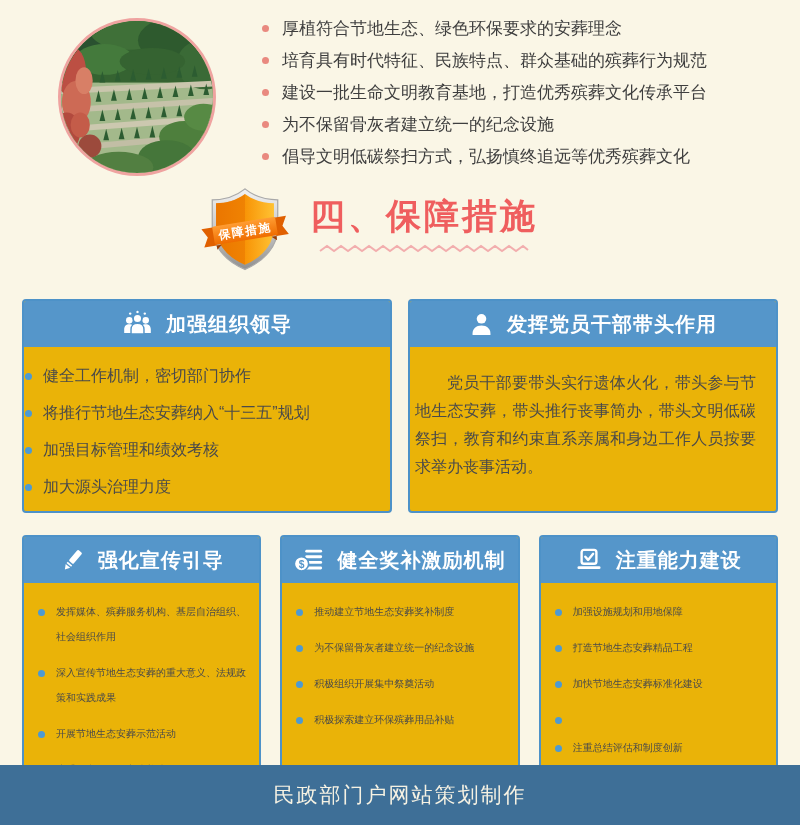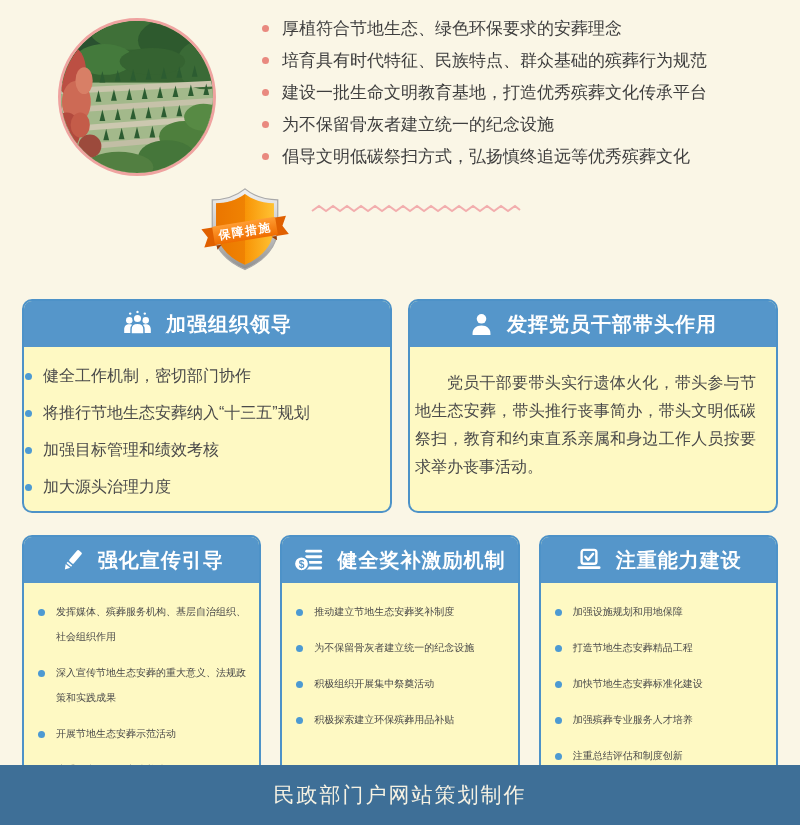--- a/index.html
+++ b/index.html
@@ -26,21 +26,21 @@
   .section-title{margin:0;font-size:35px;font-weight:bold;color:#ef5e5e;letter-spacing:3px;line-height:40px;}
   .zigzag{margin-top:7px;}
   
   .cards-row{display:flex;padding:0 22px;}
   .row1{margin-top:15px;}
   .row1 .card{min-height:180px;}
   .row1 .card + .card{margin-left:16px;}
   .row2{margin-top:22px;}
   .row2 .card{min-height:251px;}
   .row2 .card + .card{margin-left:19px;}
-  .card{flex:1;border:2px solid #4d92c8;border-radius:10px;background:#fef9c3;overflow:hidden;}
+  .card{flex:1;border:2px solid #4d92c8;border-radius:4px;background:#eab308;overflow:hidden;}
   .card-header{background:#5596ca;height:46px;display:flex;align-items:center;justify-content:center;}
   .card-header .hicon{display:flex;align-items:center;margin-right:13px;}
   .card-title{color:#ffffff;font-size:20px;font-weight:bold;letter-spacing:1px;}
   .card-body{padding:16px 16px 0 1px;}
   .card-body .b-item{font-size:16px;color:#4a4a4a;line-height:26px;margin-bottom:11px;}
   .card-body .b-item .dot{background:#4d9ad2;margin:10px 11px 0 0;}
   .card-paragraph{margin:6px 4px 0 4px;font-size:16px;color:#4a4a4a;line-height:28px;
     text-indent:2em;text-align:justify;}
   .row2 .card-body{padding:16px 10px 0 14px;}
   .row2 .card-body .b-item{font-size:10px;line-height:25px;margin-bottom:11px;}
@@ -163,20 +163,21 @@
         <polygon points="5,42 20,42 20,64 5,64 11,53" fill="#e06000"></polygon>
         <polygon points="107,42 92,42 92,64 107,64 101,53" fill="#e06000"></polygon>
         <polygon points="20,64 20,69 26,64" fill="#9c3c00"></polygon>
         <polygon points="92,64 92,69 86,64" fill="#9c3c00"></polygon>
         <rect x="18" y="41" width="76" height="22" rx="2" fill="url(#rib)"></rect>
         <text x="56" y="57" text-anchor="middle" font-size="14" font-weight="bold" fill="#ffffff" letter-spacing="2">保障措施</text>
       </g>
     </svg>
   </div>
   <div class="title-group">
+    <h2 class="section-title">四、保障措施</h2>
     <svg class="zigzag" width="212" height="12">
       <polyline points="2,8 9,3 16,8 23,3 30,8 37,3 44,8 51,3 58,8 65,3 72,8 79,3 86,8 93,3 100,8 107,3 114,8 121,3 128,8 135,3 142,8 149,3 156,8 163,3 170,8 177,3 184,8 191,3 198,8 205,3 210,7" fill="none" stroke="#f2aeae" stroke-width="2"></polyline>
     </svg>
   </div>
 </div>
 
 <div class="cards-row row1">
 
   <div class="card">
     <div class="card-header">
@@ -321,21 +322,20 @@
       <div class="b-item">
           <span class="dot"></span>
           <span>打造节地生态安葬精品工程</span>
         </div>
       <div class="b-item">
           <span class="dot"></span>
           <span>加快节地生态安葬标准化建设</span>
         </div>
       <div class="b-item">
           <span class="dot"></span>
-          <span>加强殡葬专业服务人才培养</span>
         </div>
       <div class="b-item">
           <span class="dot"></span>
           <span>注重总结评估和制度创新</span>
         </div>
     </div>
   </div>
 </div>
 
 <div class="footer">

